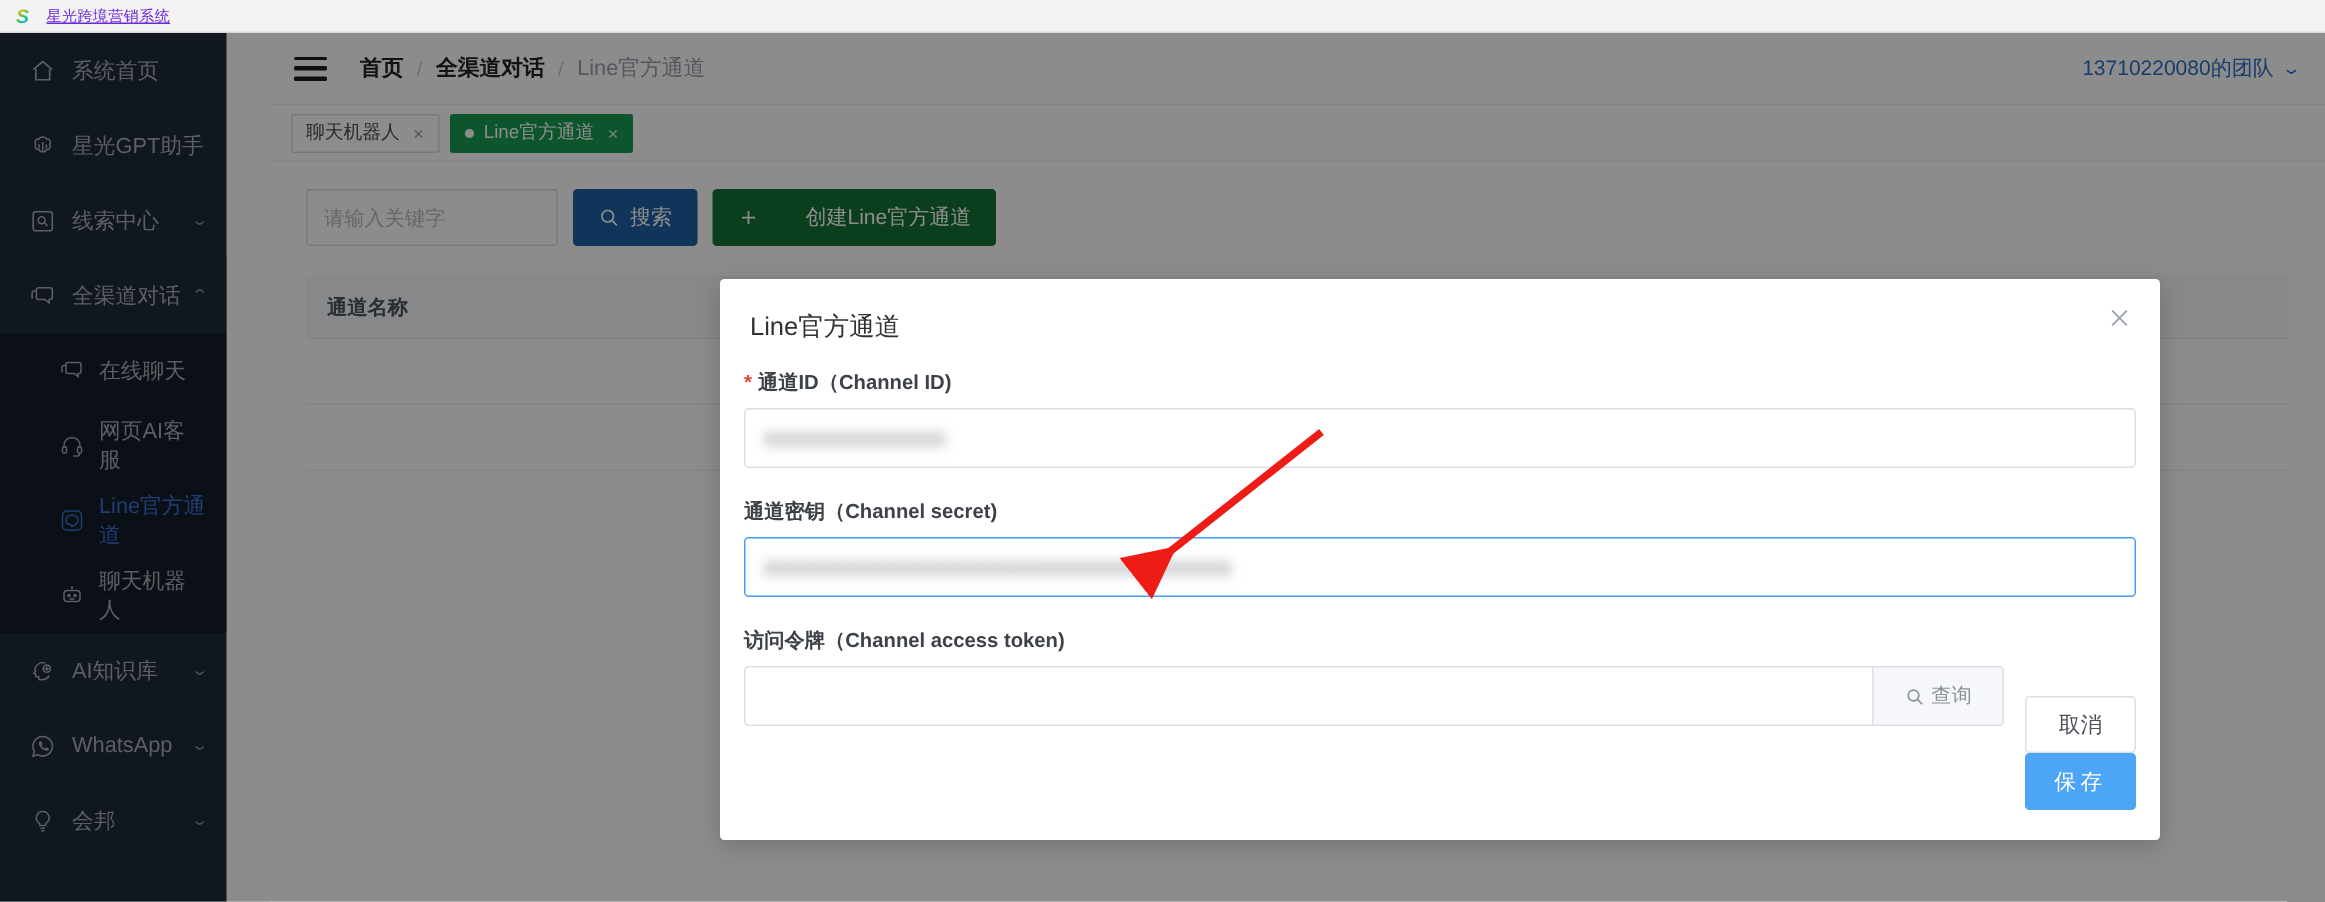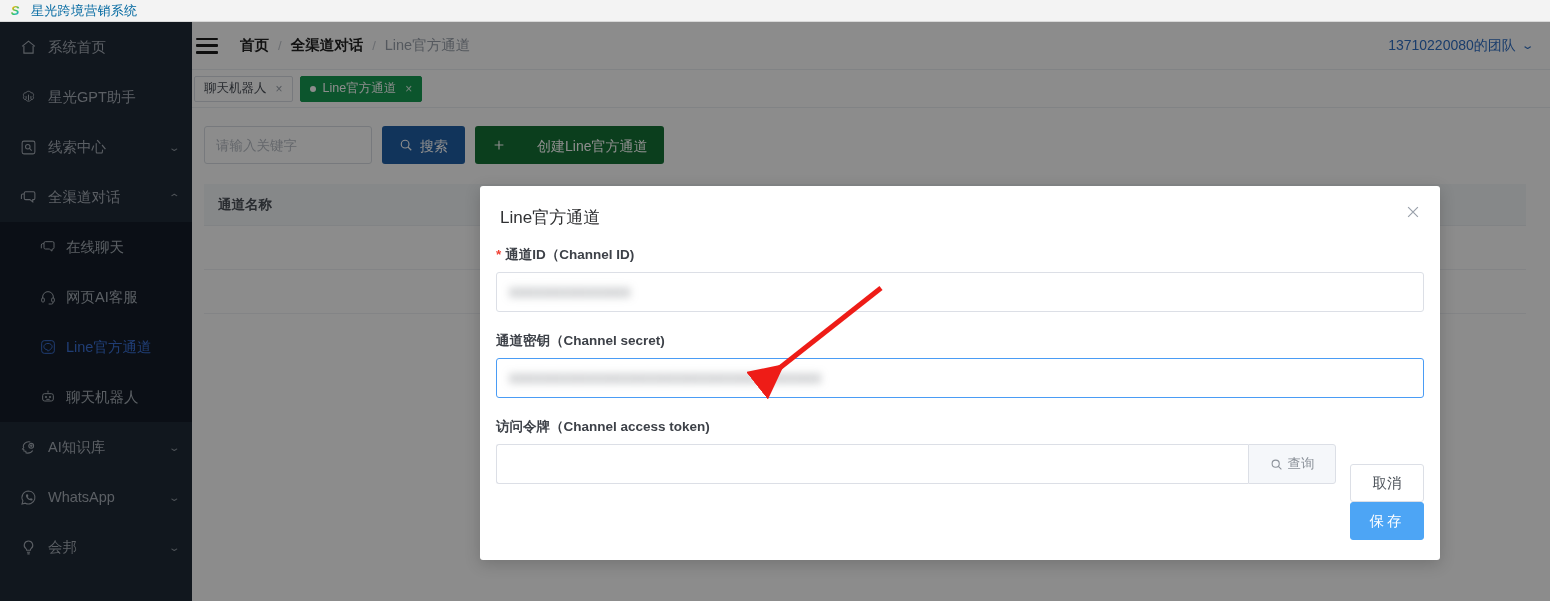--- a/index.html
+++ b/index.html
@@ -24,26 +24,26 @@
   #titlebar .logo-s {
     width: 14px; height: 14px;
     font-weight: bold; font-size: 13px;
     font-style: italic;
     line-height: 14px; text-align: center;
     background: linear-gradient(135deg,#ff3b7b 0%,#ffb400 25%,#29c76f 55%,#2d9cff 80%,#a73bff 100%);
     -webkit-background-clip: text; background-clip: text;
     color: transparent;
     margin-right: 9px;
   }
-  #titlebar .app-title { font-size: 13px; color: #0369a1; letter-spacing: .3px; }
+  #titlebar .app-title { font-size: 10px; color: #6d28d9; letter-spacing: .3px; text-decoration: underline; }
 
   
   #sidebar {
     position: absolute; top: 22px; left: 0;
-    width: 192px; height: 579px;
+    width: 151px; height: 579px;
     background: #1f2a37;
     overflow: hidden;
     z-index: 5;
   }
   .side-item {
     height: 50px;
     display: flex; align-items: center;
     padding: 0 14px 0 20px;
     color: #a6adb6; font-size: 14.5px;
     cursor: pointer;
@@ -144,23 +144,23 @@
   #search-input {
     width: 168px; height: 38px;
     border: 1px solid #d9dde3; border-radius: 3px;
     padding: 0 11px; font-size: 13.5px; color: #333;
     outline: none; background: #fff;
     font-family: inherit;
   }
   #search-input::placeholder { color: #b7bcc4; }
   .btn {
     height: 38px; border-radius: 3px;
-    display: flex; align-items: flex-start; justify-content: center;
+    display: flex; align-items: center; justify-content: center;
     font-size: 14px; cursor: pointer; border: none;
-    color: #fff; padding: 12px 17px;
+    color: #fff; padding: 0 17px;
     font-family: inherit;
   }
   .btn-primary { background: #1f5fa6; }
   .btn-green { background: #147235; gap: 24px; }
   .btn .ico { margin-right: 7px; display:flex; }
 
   
   #table { margin: 4px 24px 0 24px; }
   #thead {
     display: flex; align-items: center;

